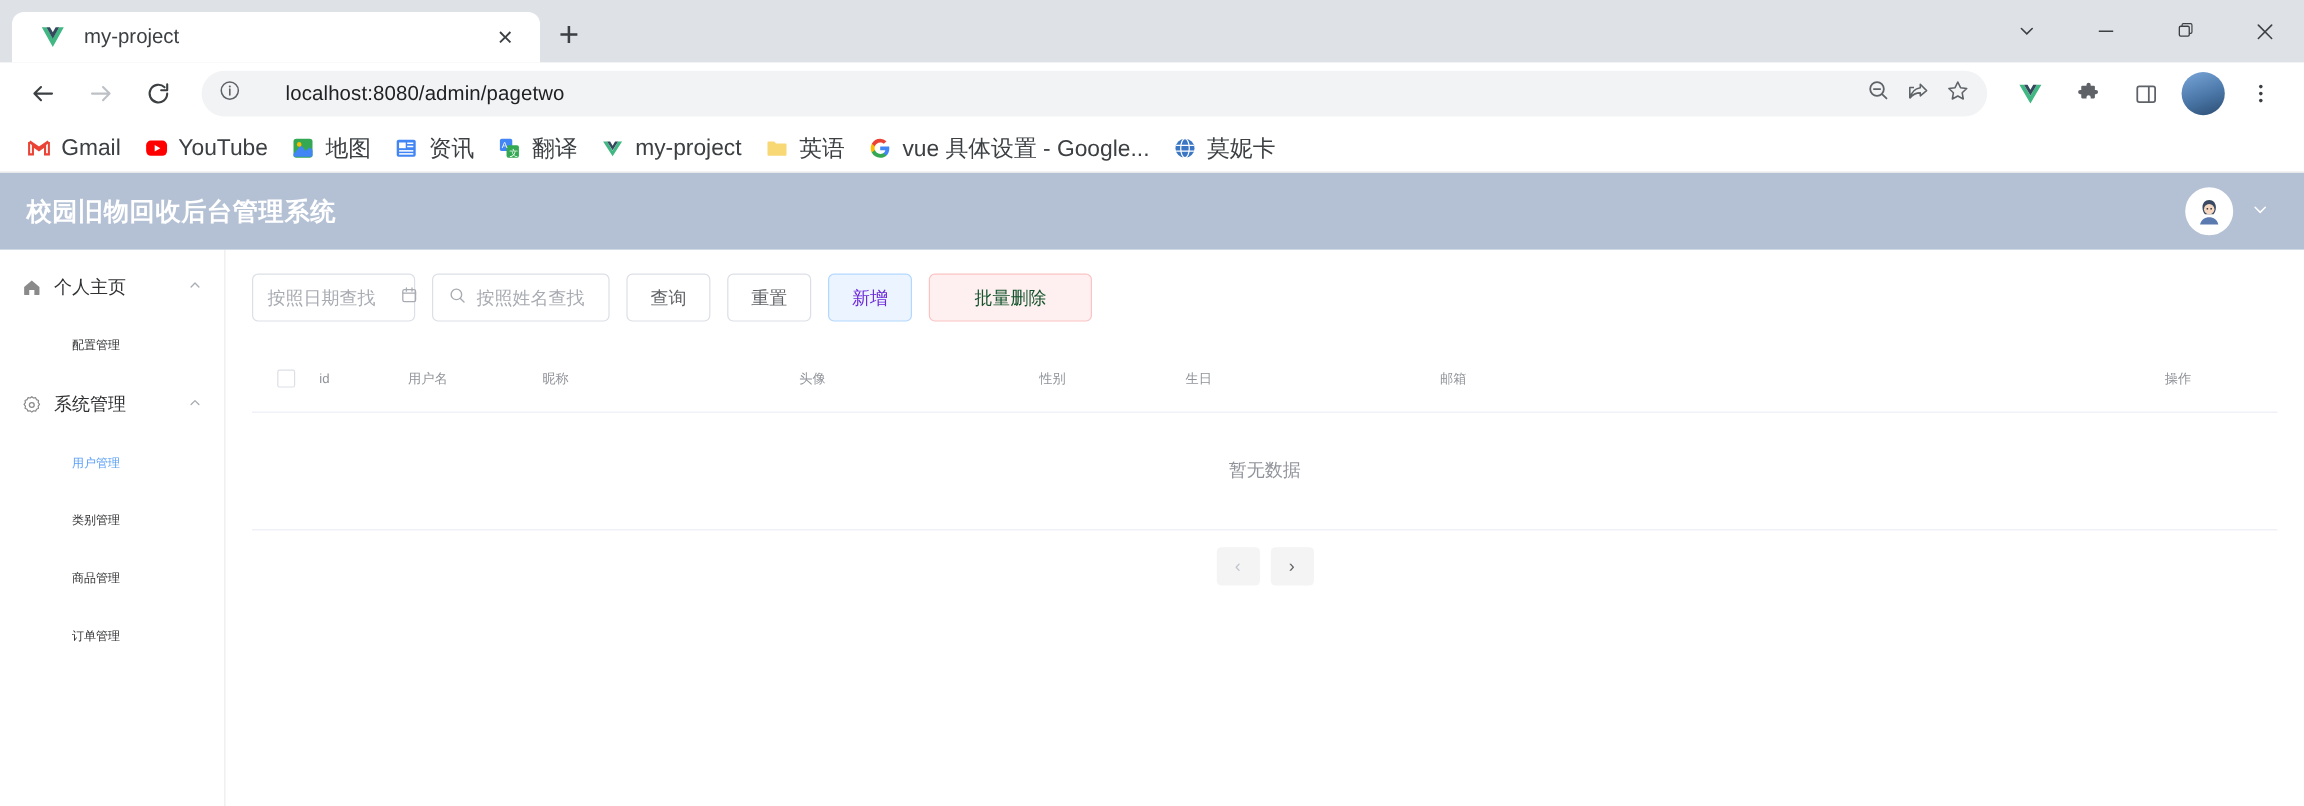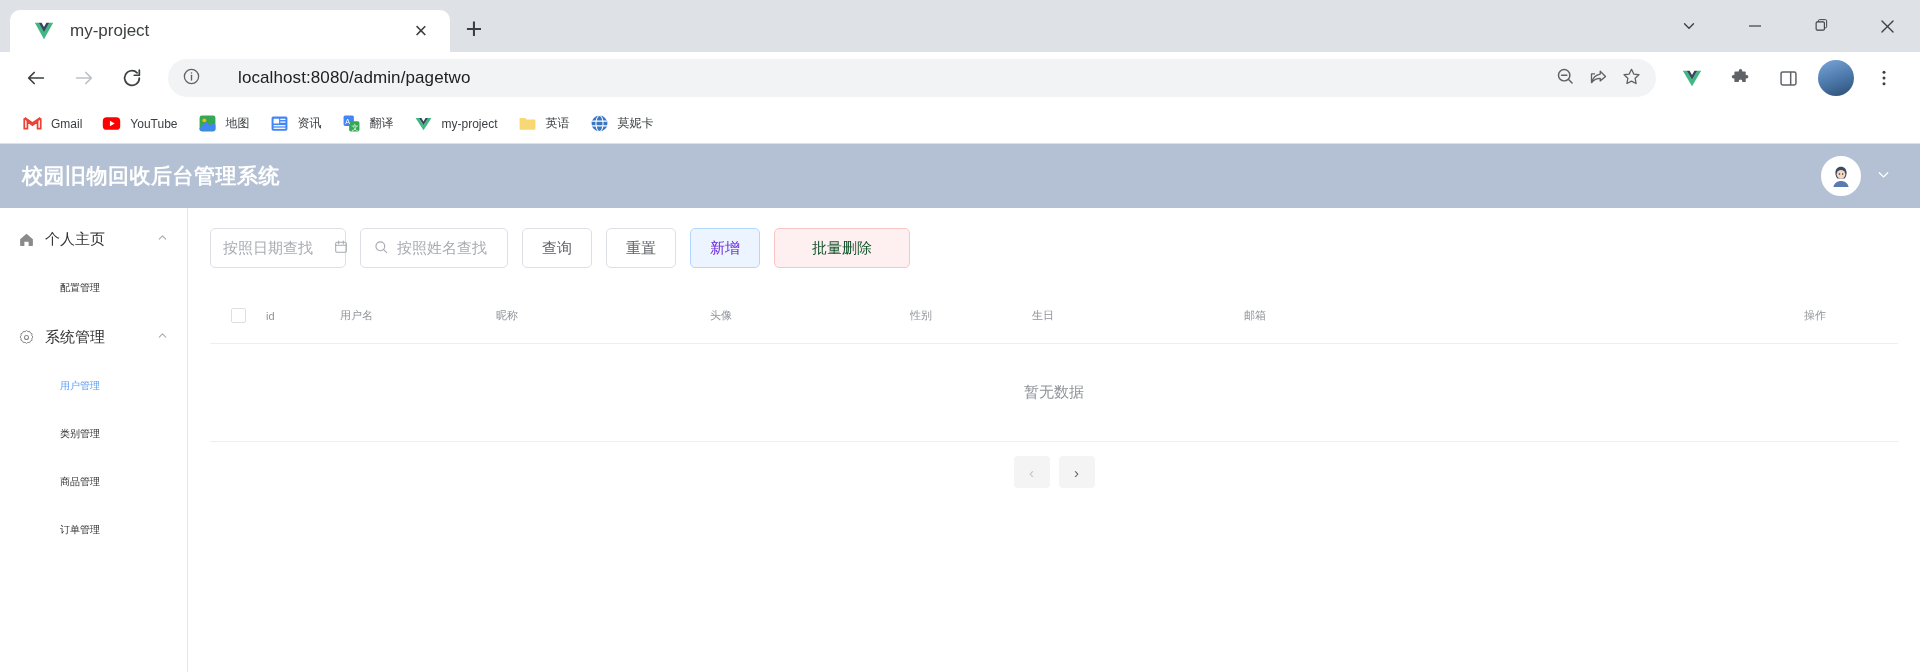--- a/index.html
+++ b/index.html
@@ -46,21 +46,21 @@
   .omni-url { font-size: 17px; color:#202124; flex:1; letter-spacing:.1px;margin-left:25px; }
   .omni-right { display:flex; align-items:center; gap: 12px; }
   .avatar-btn { width: 36px; height: 36px; border-radius:50%; overflow:hidden;
       background: linear-gradient(160deg,#7aa6d9 0%, #4a77a8 55%, #2c4d72 100%); }
 
   .bookmarks {
     height: 40px; background:#fff; display:flex; align-items:center; padding: 0 14px; gap: 2px;
     border-bottom: 1px solid #e0e0e0;
   }
   .bm { display:flex; align-items:center; gap:9px; padding: 5px 9px; border-radius:5px; }
-  .bm-label { font-size: 12px; color:#3c4043; white-space:nowrap; }
+  .bm-label { font-size: 19px; color:#3c4043; white-space:nowrap; }
   .bm-ico { width:19px; height:19px; display:flex; align-items:center; justify-content:center; }
 
   
   .app { flex: 1; display:flex; flex-direction: column; overflow:hidden; background:#fff; }
   .app-header {
     height: 64px; background:#b4c0d3; display:flex; align-items:center;
     padding: 1px 22px; position:relative; flex: none;
   }
   .app-title { font-size: 21px; font-weight: bold; color:#fff; letter-spacing:.5px; }
   .app-header-right { position:absolute; right: 28px; display:flex; align-items:center; gap:14px; }
@@ -111,21 +111,21 @@
   .table { width: 100%; }
   .thead {
     display:flex; align-items:center; height: 56px;
     border-bottom: 1px solid #ebeef5; font-size: 11px; color:#909399;
   }
   .th { display:flex; align-items:center; }
   .th-check { width: 56px; justify-content:center; }
   .cbox { width:15px;height:15px;border:1px solid #dcdfe6;border-radius:2px;background:#fff; }
   .th-id      { width: 74px; }
   .th-user    { width: 112px; }
-  .th-nick    { width: 214px; margin-left: 44px; }
+  .th-nick    { width: 214px; }
   .th-avatar  { width: 200px; text-align: center; }
   .th-gender  { width: 122px; }
   .th-birth   { width: 212px; }
   .th-email   { width: 220px; }
   .th-op      { flex: 1; justify-content:flex-end; padding-right: 72px; }
 
   .empty {
     height: 98px; display:flex; align-items:center; justify-content:center;
     color:#909399; font-size:15px; border-bottom: 1px solid #ebeef5;
   }
@@ -320,20 +320,31 @@
       <span class="bm-ico">
         <svg width="19" height="17" viewBox="0 0 24 20">
             <path d="M2 4a1 1 0 011-1h6l2 2h10a1 1 0 011 1v11a1 1 0 01-1 1H3a1 1 0 01-1-1z" fill="#f8d775"></path>
           </svg>
       </span>
       <span class="bm-label">英语</span>
     </div>
     <div class="bm">
       <span class="bm-ico">
         <svg width="19" height="19" viewBox="0 0 24 24">
+            <path d="M21.6 12.2c0-.7-.06-1.4-.18-2H12v3.9h5.4a4.6 4.6 0 01-2 3v2.5h3.2c1.9-1.7 3-4.3 3-7.4z" fill="#4285f4"></path>
+            <path d="M12 22c2.7 0 5-.9 6.6-2.4l-3.2-2.5c-.9.6-2 1-3.4 1-2.6 0-4.8-1.8-5.6-4.1H3.1v2.6A10 10 0 0012 22z" fill="#34a853"></path>
+            <path d="M6.4 14c-.2-.6-.3-1.3-.3-2s.1-1.4.3-2V7.4H3.1A10 10 0 002 12c0 1.6.4 3.2 1.1 4.6z" fill="#fbbc04"></path>
+            <path d="M12 5.9c1.5 0 2.8.5 3.8 1.5l2.8-2.8A10 10 0 0012 2a10 10 0 00-8.9 5.4L6.4 10c.8-2.3 3-4.1 5.6-4.1z" fill="#ea4335"></path>
+          </svg>
+      </span>
+      <span class="bm-label">vue 具体设置 - Google...</span>
+    </div>
+    <div class="bm">
+      <span class="bm-ico">
+        <svg width="19" height="19" viewBox="0 0 24 24">
             <circle cx="12" cy="12" r="10" fill="#3b76c4"></circle>
             <ellipse cx="12" cy="12" rx="4.5" ry="10" stroke="#fff" stroke-width="1.3" fill="none"></ellipse>
             <path d="M2.6 9h18.8M2.6 15h18.8" stroke="#fff" stroke-width="1.3"></path>
           </svg>
       </span>
       <span class="bm-label">莫妮卡</span>
     </div>
   </div>
 
   <div class="app">

